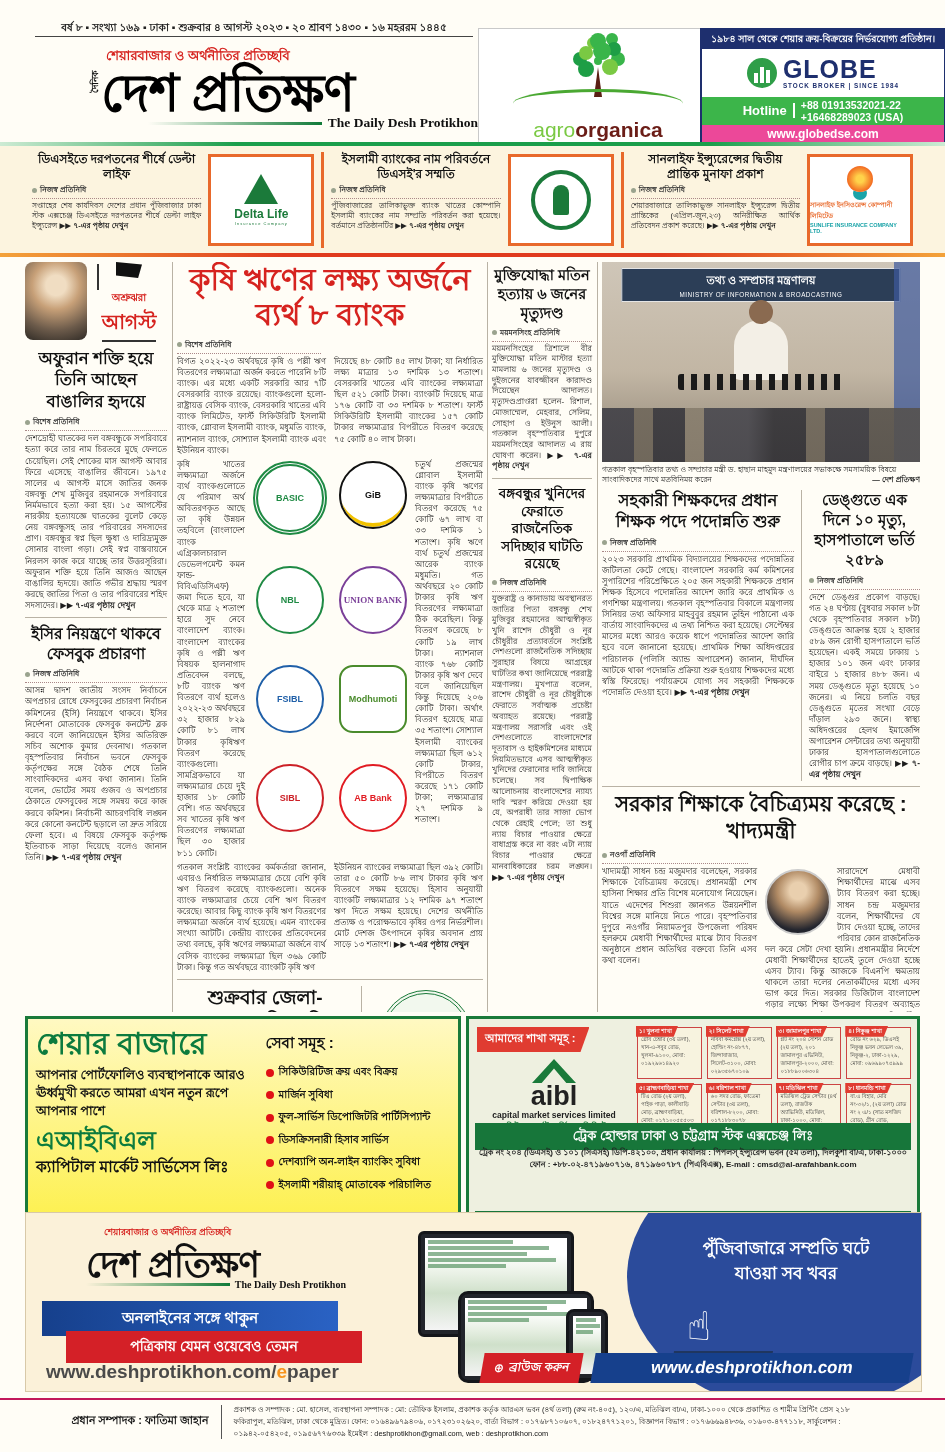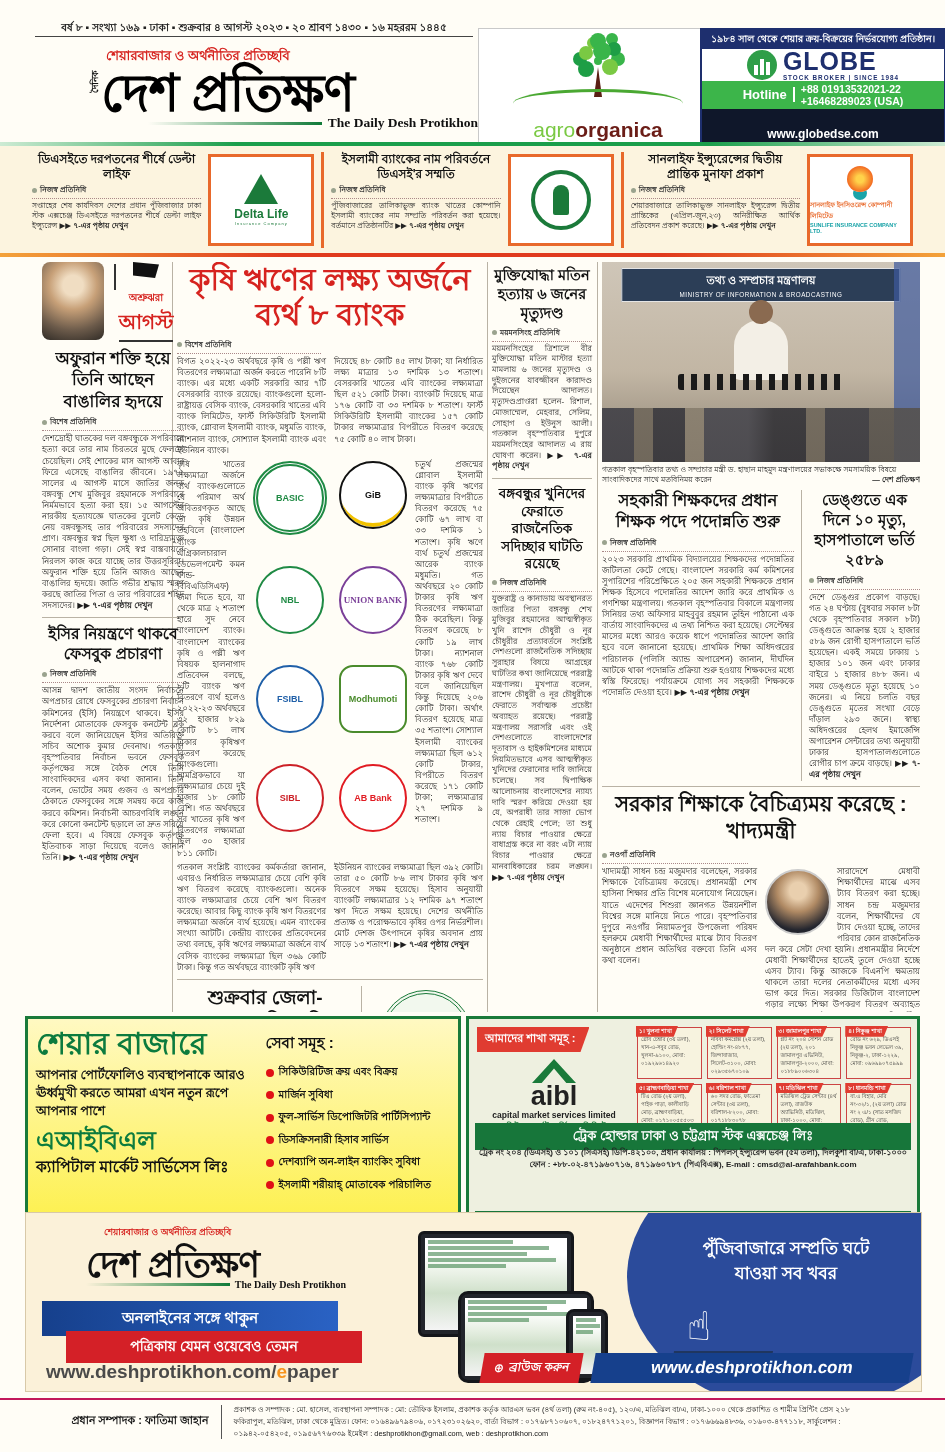--- a/index.html
+++ b/index.html
@@ -30,21 +30,21 @@
   .ad-globe{left:700px;top:28px;width:242px;height:113px;border:2px solid #1e2f6e;display:flex;flex-direction:column;background:#fff;}
   .globe-top{background:#1e2f6e;color:#fff;font-size:9.5px;font-weight:bold;text-align:center;line-height:1.35;padding:3px 2px;}
   .globe-mid{flex:1;display:flex;align-items:center;justify-content:center;gap:6px;}
   .globe-ball{width:30px;height:30px;border-radius:50%;background:#2f9e48;position:relative;overflow:hidden;flex:0 0 30px;}
   .globe-ball i{position:absolute;bottom:5px;width:4px;background:#fff;}
   .globe-name{color:#1e2f6e;font-weight:900;font-size:25px;letter-spacing:1px;line-height:1;}
   .globe-sub{color:#1e2f6e;font-size:6.3px;font-weight:bold;letter-spacing:1px;}
   .globe-green{background:#3cb54a;color:#fff;display:flex;align-items:center;justify-content:center;gap:6px;padding:2px 0;}
   .hotline{font-size:13px;font-weight:bold;border-right:2px solid #fff;padding-right:6px;}
   .phones{font-size:10.5px;font-weight:bold;line-height:1.15;}
-  .globe-bottom{background:#0f172a;color:#fff;text-align:center;font-size:12px;font-weight:bold;padding:18px 0;}
+  .globe-bottom{background:#ec4899;color:#fff;text-align:center;font-size:12px;font-weight:bold;padding:2px 0;}
   .rule-green{left:0;top:142px;width:945px;height:4px;background:linear-gradient(90deg,#cdebd4,#1a9e4b 25%,#1a9e4b 75%,#cdebd4);}
   
   .teaser-band{left:0;top:146px;width:945px;height:107px;background:#fcf4df;}
   .teasers{left:25px;top:152px;width:895px;height:96px;display:flex;}
   .teaser{flex:1;display:flex;gap:7px;padding:0 7px;}
   .tdiv{width:3px;background:#e8692b;}
   .t-text{flex:1;min-width:0;}
   .t-head{font-size:12px;font-weight:bold;text-align:center;line-height:1.25;}
   .byline{display:flex;align-items:center;gap:3px;font-size:7.5px;font-weight:bold;color:#333;
           border-bottom:1px dotted #a88;padding:2px 0 2px;margin-bottom:2px;}
@@ -59,21 +59,21 @@
   .ib-ring{width:52px;height:52px;border-radius:50%;border:4px solid #1b7a3a;display:flex;align-items:center;justify-content:center;}
   .ib-core{width:16px;height:30px;background:#1b7a3a;border-radius:8px 8px 2px 2px;}
   .sun{width:26px;height:26px;border-radius:50%;background:radial-gradient(circle,#ffd24a 20%,#f26a21 70%);
        box-shadow:0 14px 0 -6px #1aa3a8;}
   .sun-bn{font-size:6.5px;color:#e8692b;font-weight:bold;margin-top:8px;}
   .sun-en{font-size:5.5px;color:#1aa3a8;font-weight:bold;}
   .rule-orange{left:0;top:253px;width:945px;height:4px;background:linear-gradient(90deg,#f3a23a,#e03a1e 30%,#e03a1e 70%,#f3a23a);}
   
   .main{left:25px;top:262px;width:895px;height:750px;overflow:hidden;}
   .vr{position:absolute;top:0;bottom:0;width:1px;background:#b9b2a4;}
-  .col-left{position:absolute;left:17px;top:0;width:142px;}
+  .col-left{position:absolute;left:0;top:0;width:142px;}
   .col-mid{position:absolute;left:152px;top:0;width:306px;}
   .col3{position:absolute;left:467px;top:0;width:100px;}
   .col-right{position:absolute;left:577px;top:0;width:318px;}
   .h-left{font-size:16.5px;font-weight:900;text-align:center;line-height:1.3;margin:6px 0 2px;}
   .h-mid{color:#d6231f;font-size:30px;font-weight:900;text-align:center;line-height:1.18;margin-bottom:4px;}
   .h-small{font-size:14.5px;font-weight:900;text-align:center;line-height:1.3;margin:4px 0 2px;}
   .body-text{font-size:8.3px;text-align:justify;line-height:1.34;color:#1c1c1c;}
   .hr{border-top:1px solid #b9b2a4;margin:6px 0;}
   .august{display:flex;gap:4px;align-items:flex-start;}
   .mujib{width:62px;height:78px;border-radius:8px;flex:0 0 62px;

